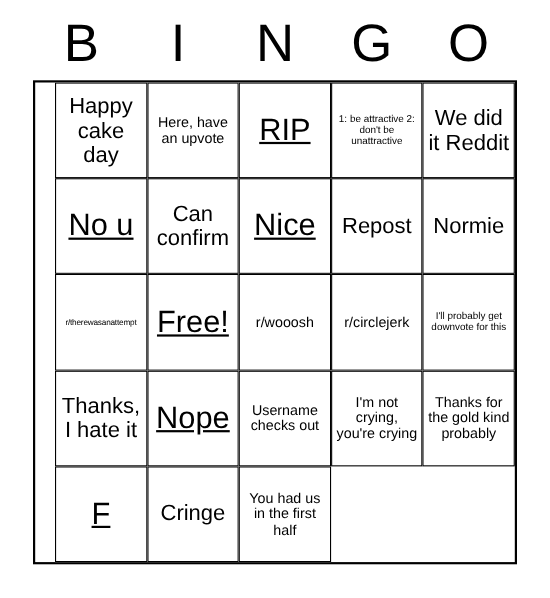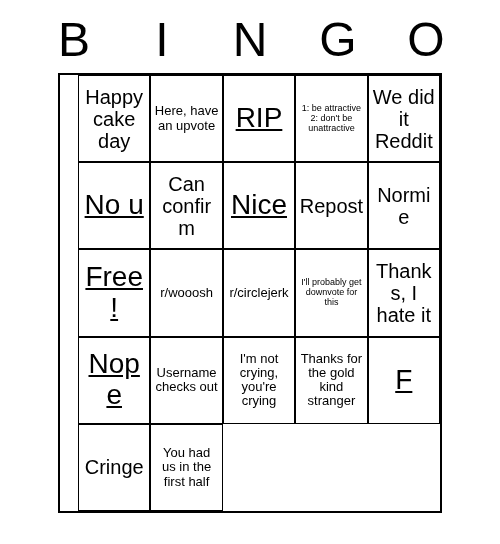--- a/index.html
+++ b/index.html
@@ -23,21 +23,21 @@
     margin-bottom: 6px;
   }
   .header-letter {
     font-size: 48px;
     font-weight: 400;
     color: #000;
     width: 88px;
     text-align: center;
   }
   .grid {
-    width: 384px;
+    width: 440px;
     height: 440px;
     display: grid;
     grid-template-columns: repeat(5, 1fr);
     grid-template-rows: repeat(5, 1fr);
     border: 2px solid #000;
     padding-left: 18px;
   }
   .cell {
     border: 1px solid #000;
     display: flex;
@@ -74,27 +74,28 @@
   <div class="cell lg">RIP</div>
   <div class="cell xs">1: be attractive 2: don't be unattractive</div>
   <div class="cell md">We did it Reddit</div>
 
   <div class="cell lg">No u</div>
   <div class="cell md">Can confirm</div>
   <div class="cell lg">Nice</div>
   <div class="cell md">Repost</div>
   <div class="cell md">Normie</div>
 
+  <div class="cell tiny">r/therewasanattempt</div>
   <div class="cell lg">Free!</div>
   <div class="cell sm">r/wooosh</div>
   <div class="cell sm">r/circlejerk</div>
 
   <div class="cell xs">I'll probably get downvote for this</div>
   <div class="cell md">Thanks, I hate it</div>
   <div class="cell lg">Nope</div>
   <div class="cell sm">Username checks out</div>
   <div class="cell sm">I'm not crying, you're crying</div>
 
-  <div class="cell sm">Thanks for the gold kind stranger</div>
+  <div class="cell sm">Thanks for the gold kind probably</div>
   <div class="cell lg">F</div>
   <div class="cell md">Cringe</div>
   <div class="cell sm">You had us in the first half</div>
 </div>
 
 </body></html>

